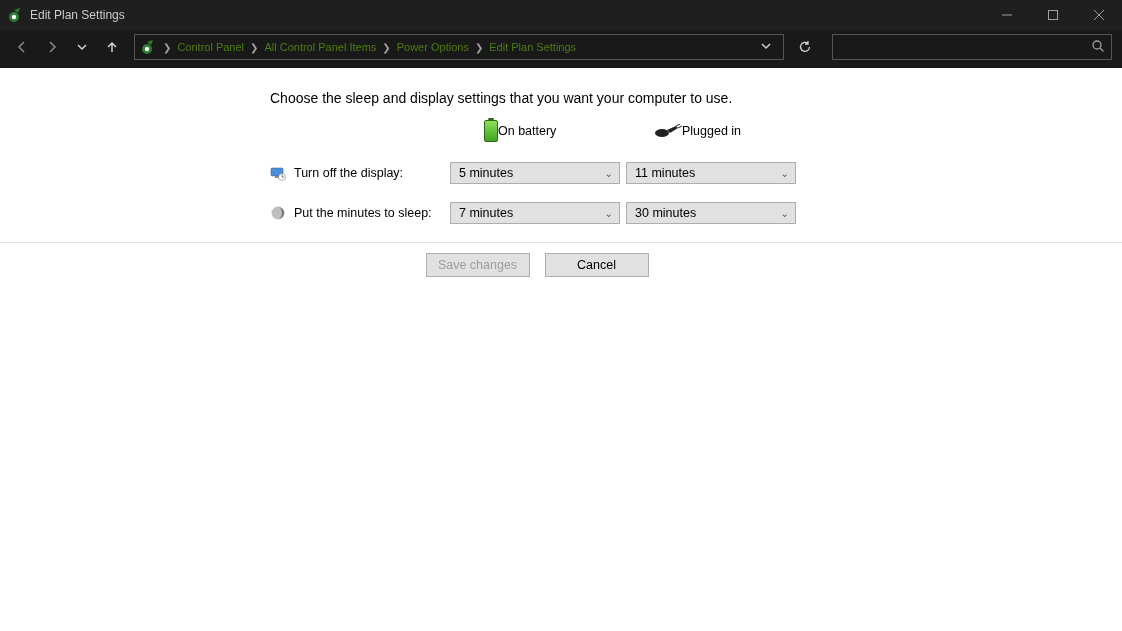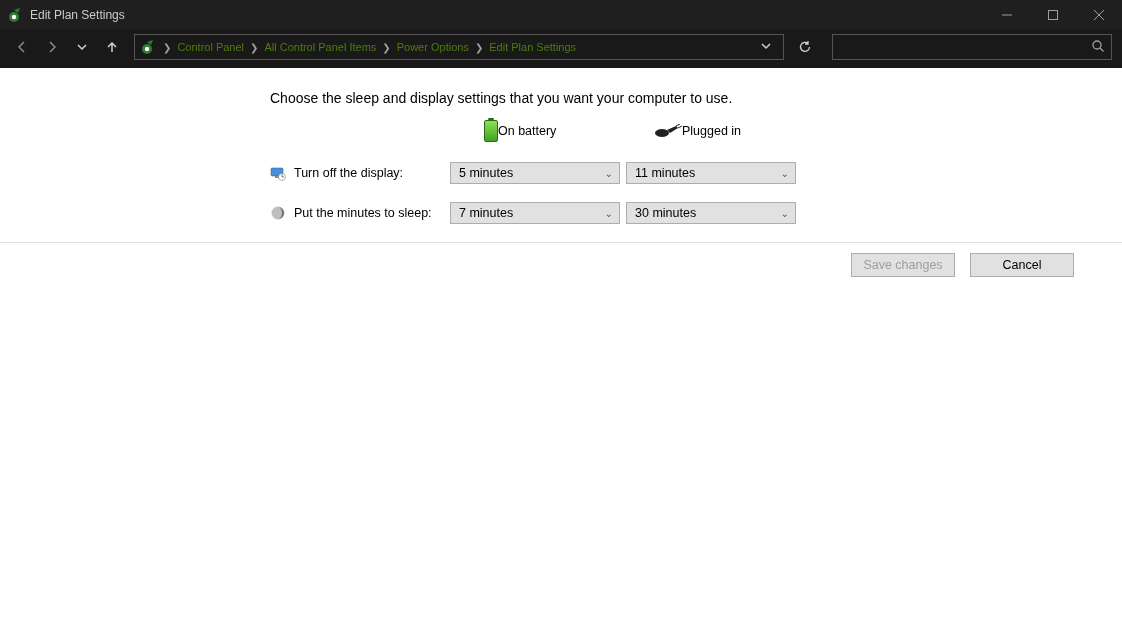--- a/index.html
+++ b/index.html
@@ -44,21 +44,21 @@
   .row-icon { width:16px; height:16px; margin-right:8px; display:inline-flex; align-items:center; justify-content:center;}
   .row-label { font-size:12.5px; width:156px; }
   .combo { width:170px; height:22px; background:#e1e1e1; border:1px solid #adadad; font-size:12.5px; display:flex; align-items:center; padding:0 6px 0 8px; margin-right:6px; cursor:default; }
   .combo .cv { flex:1; }
   .combo .arrow { font-size:10px; color:#555; }
 
   .links { margin-top:34px; }
   .link { display:block; color:#0066cc; font-size:12.5px; margin-bottom:14px; cursor:default; width:fit-content;}
   .link.highlight { border:2px solid #d62323; padding:5px 10px 5px 4px; margin-bottom:10px; margin-left:-6px;}
 
-  .footer { border-top:1px solid #dfdfdf; margin-top:12px; padding:10px 48px 0 0; display:flex; justify-content:flex-end; gap:15px; height:50px;}
+  .footer { border-top:1px solid #dfdfdf; margin-top:12px; padding:10px 48px 0 0; display:flex; justify-content:center; gap:15px; height:50px;}
   .btn { width:104px; height:24px; font-size:12.5px; border:1px solid #adadad; background:#e1e1e1; display:flex; align-items:center; justify-content:center; cursor:default;}
   .btn.disabled { color:#9e9e9e; }
 </style>
 </head>
 <body>
 
 <div class="titlebar">
   <span class="app-icon">
     <svg width="16" height="16" viewBox="0 0 16 16">
         <circle cx="6" cy="10" r="5" fill="#2e7d32"></circle>

